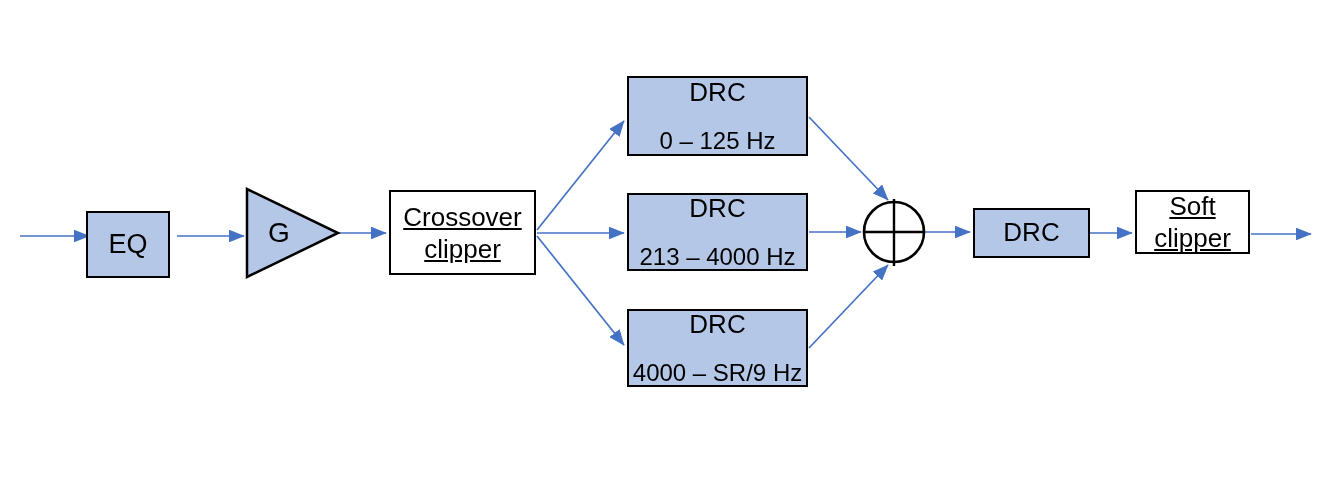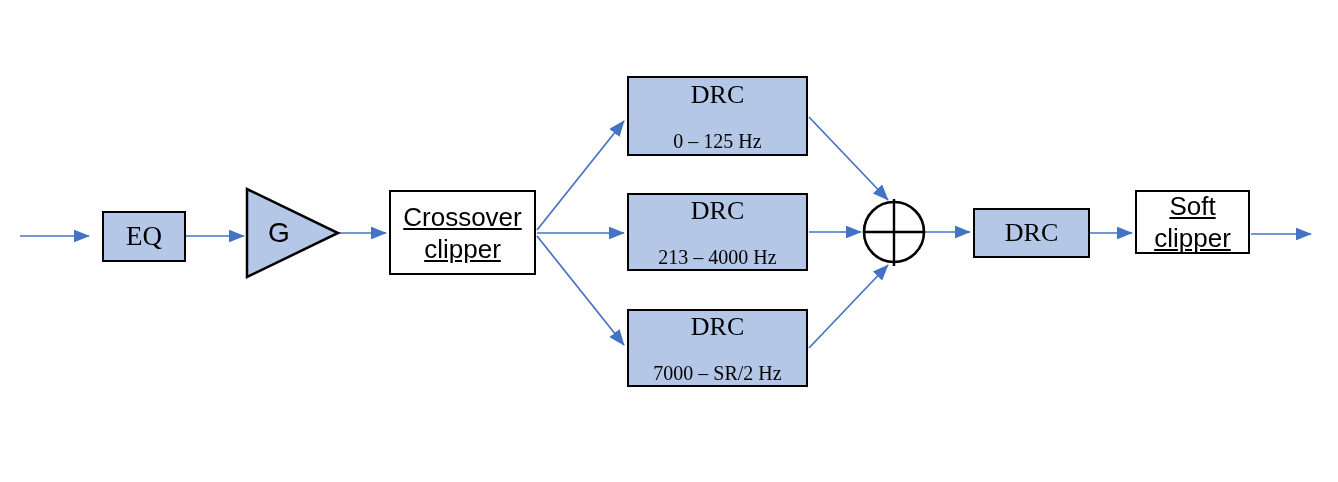--- a/index.html
+++ b/index.html
@@ -27,39 +27,39 @@
     position: absolute;
     box-sizing: border-box;
     border: 2.5px solid #000000;
     display: flex;
     flex-direction: column;
     align-items: center;
     justify-content: center;
     text-align: center;
     line-height: 1.2;
   }
-  .fill-blue { background: #B4C7E7; font-family: Liberation Serif, serif; }
+  .fill-blue { background: #B4C7E7; }
   .fill-white { background: #ffffff; }
   .label-lg { font-size: 27px; }
   .label-md { font-size: 26px; }
-  .label-sm { font-size: 20px; margin-top: 19px; }
+  .label-sm { font-size: 24px; margin-top: 19px; }
   .two-line { font-size: 26px; line-height: 32px; text-decoration: underline; }
   .gain-label {
     position: absolute;
     left: 250px;
     top: 189px;
     width: 58px;
     height: 88px;
     display: flex;
     align-items: center;
     justify-content: center;
     font-size: 28px;
   }
   
-  .eq        { left: 102px;  top: 211px; width: 84px;  height: 51px; }
+  .eq        { left: 86px;  top: 211px; width: 84px;  height: 67px; }
   .crossover { left: 389px; top: 190px; width: 147px; height: 85px; }
   .drc-low   { left: 627px; top: 76px;  width: 181px; height: 80px; }
   .drc-mid   { left: 627px; top: 193px; width: 181px; height: 78px; }
   .drc-high  { left: 627px; top: 309px; width: 181px; height: 78px; }
   .drc-post  { left: 973px; top: 208px; width: 117px; height: 50px; }
   .softclip  { left: 1135px; top: 190px; width: 115px; height: 64px; }
 </style>
 </head>
 <body>
 
@@ -113,21 +113,21 @@
     <span class="label-sm">0 – 125 Hz</span>
   </div>
 
   <div class="block fill-blue drc-mid">
     <span class="label-md">DRC</span>
     <span class="label-sm">213 – 4000 Hz</span>
   </div>
 
   <div class="block fill-blue drc-high">
     <span class="label-md">DRC</span>
-    <span class="label-sm">7000 – SR/2 Hz</span>
+    <span class="label-sm">4000 – SR/9 Hz</span>
   </div>
 
   <div class="block fill-blue drc-post">
     <span class="label-md">DRC</span>
   </div>
 
   <div class="block fill-white softclip two-line">
     <span>Soft</span>
     <span>clipper</span>
   </div>

